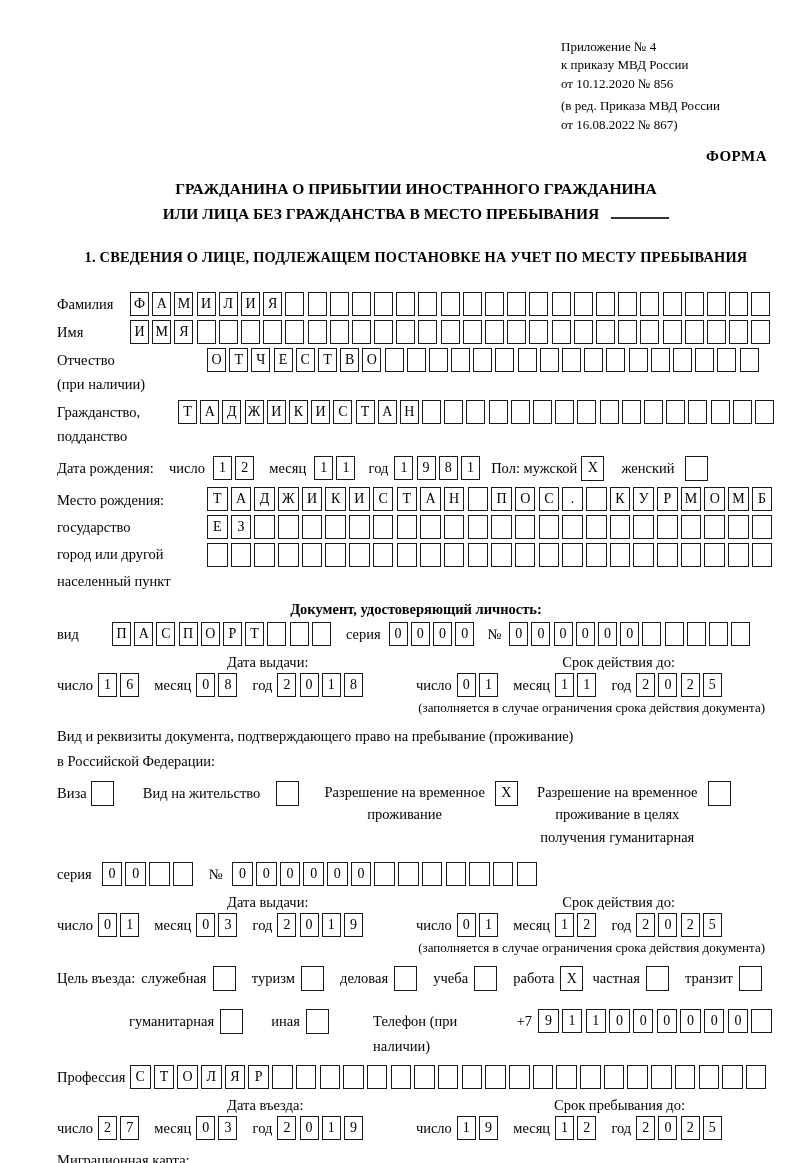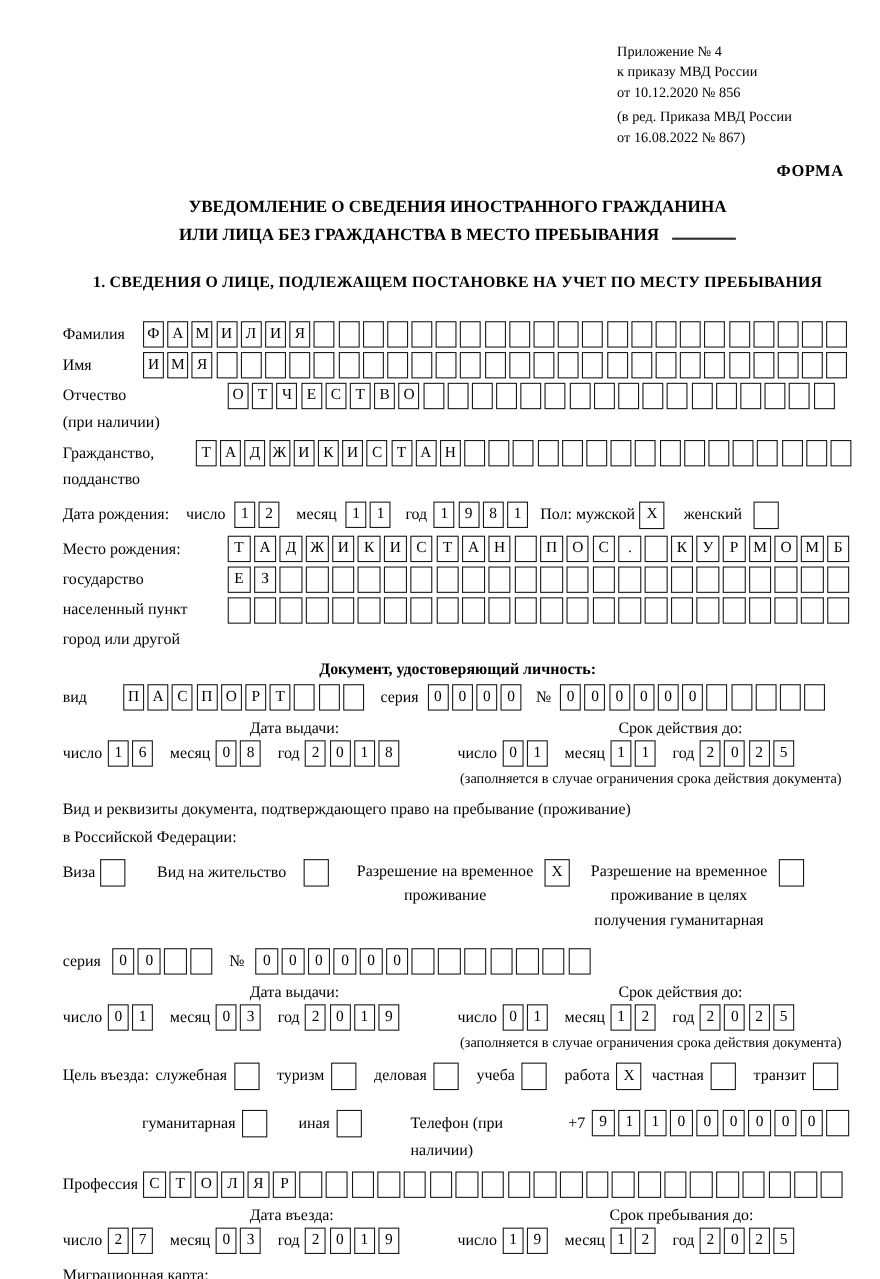--- a/index.html
+++ b/index.html
@@ -70,21 +70,21 @@
     <div>Приложение № 4</div>
     <div>к приказу МВД России</div>
     <div>от 10.12.2020 № 856</div>
     <div class="gap">(в ред. Приказа МВД России</div>
     <div>от 16.08.2022 № 867)</div>
   </div>
 
   <div class="forma">ФОРМА</div>
 
   <div class="title">
-    <div>УВЕДОМЛЕНИЕ О СВЕДЕНИЯ ИНОСТРАННОГО ГРАЖДАНИНА</div>
+    <div>ГРАЖДАНИНА О ПРИБЫТИИ ИНОСТРАННОГО ГРАЖДАНИНА</div>
     <div><span>ИЛИ ЛИЦА БЕЗ ГРАЖДАНСТВА В МЕСТО ПРЕБЫВАНИЯ</span><span class="blank-line"></span></div>
   </div>
 
   <div class="sec1">1. СВЕДЕНИЯ О ЛИЦЕ, ПОДЛЕЖАЩЕМ ПОСТАНОВКЕ НА УЧЕТ ПО МЕСТУ ПРЕБЫВАНИЯ</div>
 
   <div class="row" style="margin-top:26px;">
     <div class="lbl w73">Фамилия</div>
     <div class="cells">
         <span class="cell">Ф</span>
         <span class="cell">А</span>
@@ -249,22 +249,22 @@
     <div class="lbl" style="margin:0 10px 0 14px;">женский</div>
     <div class="cells cbox">
         <span class="cell"></span>
       </div>
   </div>
 
   <div class="grid2">
     <div class="labelcol w150">
       <div>Место рождения:</div>
       <div>государство</div>
+      <div>город или другой</div>
       <div>населенный пункт</div>
-      <div>город или другой</div>
     </div>
     <div class="boxcol">
       <div class="cells wide">
           <span class="cell">Т</span>
           <span class="cell">А</span>
           <span class="cell">Д</span>
           <span class="cell">Ж</span>
           <span class="cell">И</span>
           <span class="cell">К</span>
           <span class="cell">И</span>

